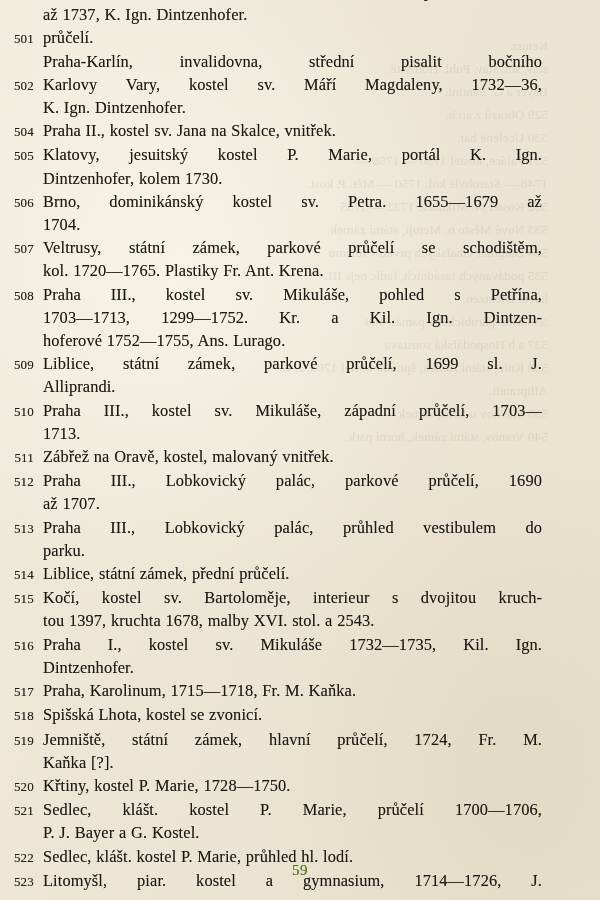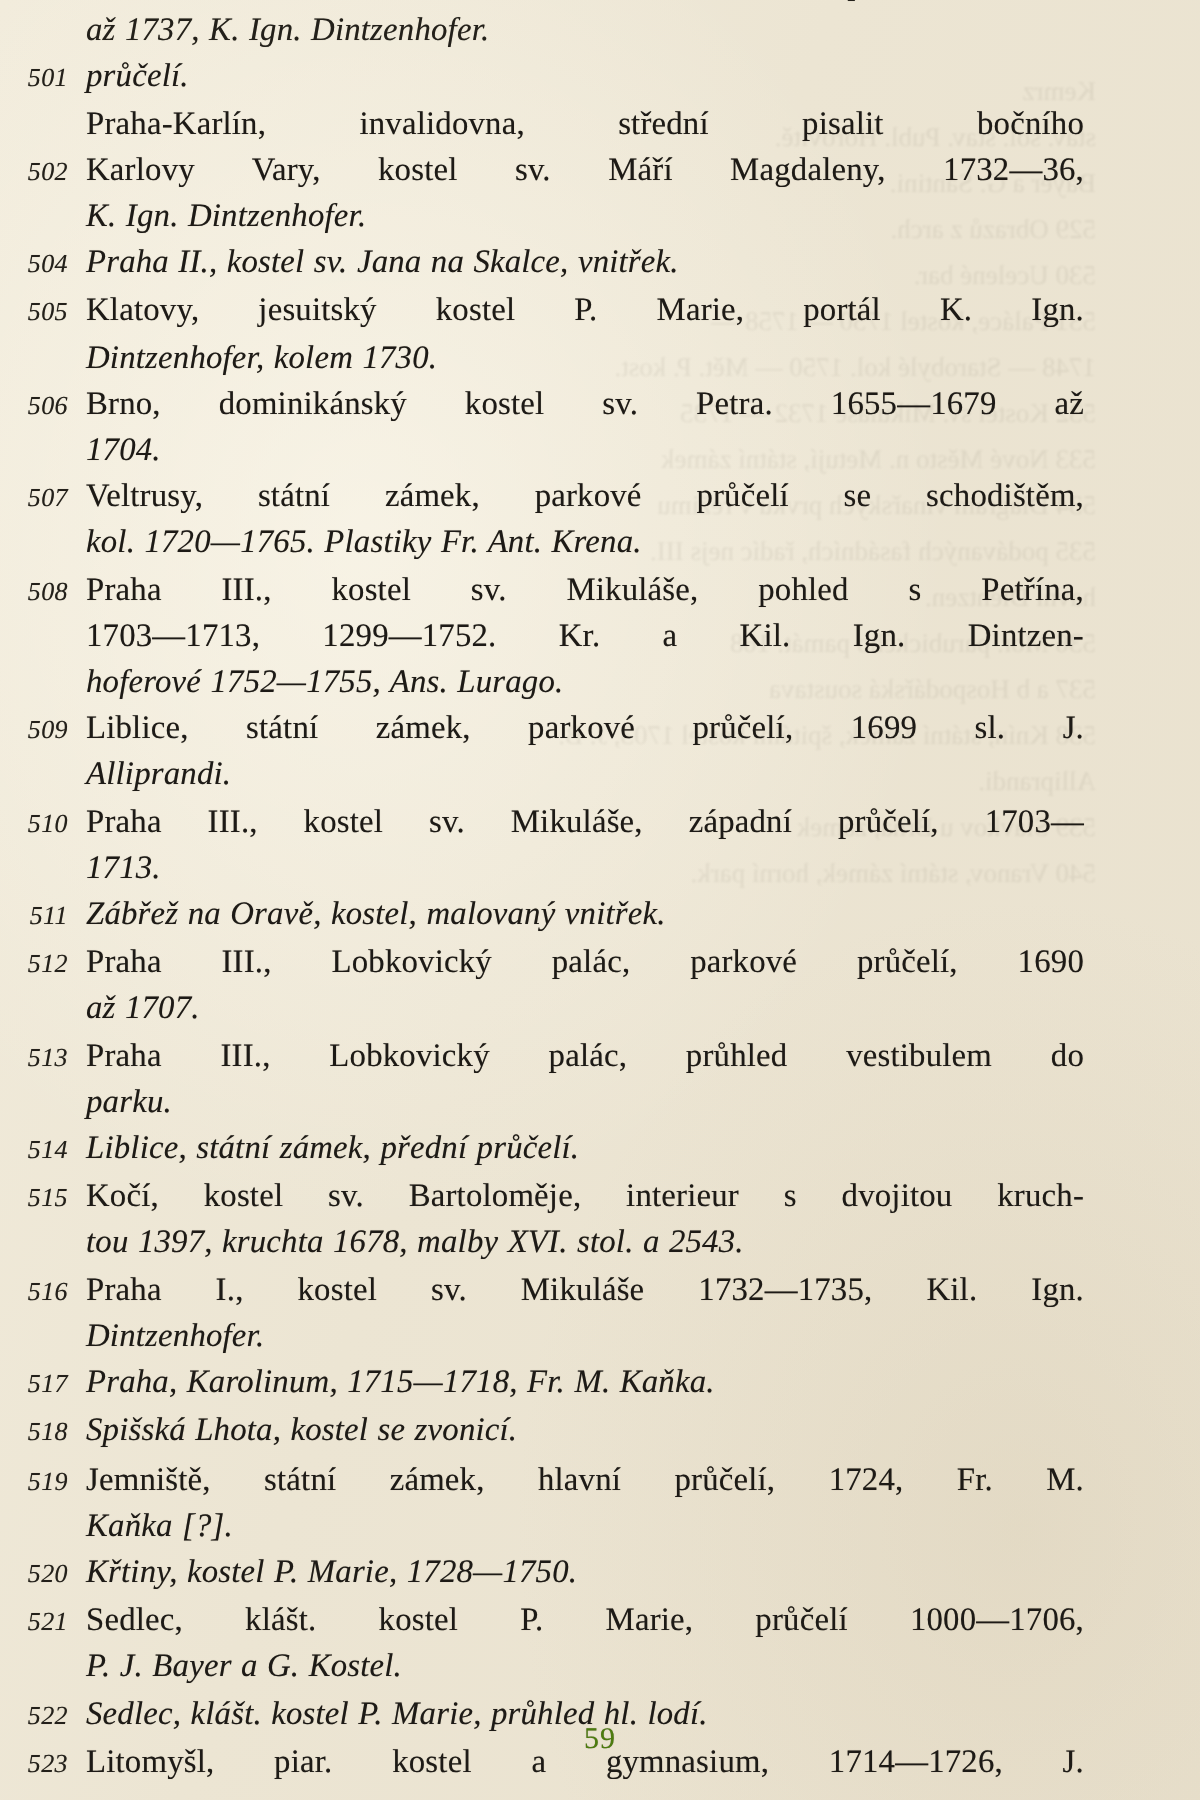--- a/index.html
+++ b/index.html
@@ -70,21 +70,20 @@
 
   .entry-num {
     flex: 0 0 auto;
     width: 34px;
     text-align: right;
     font-size: 13px;
     line-height: 23.2px;
     letter-spacing: 0.2px;
     padding-top: 1px;
     color: #23201a;
-    font-style: italic;
   }
 
   .entry-text {
     flex: 1 1 auto;
     padding-left: 9px;
     padding-right: 58px;
     font-size: 16.4px;
     line-height: 23.2px;
     text-align: justify;
     text-justify: inter-word;
@@ -96,21 +95,20 @@
   
   .entry-text > .ln {
     display: block;
   }
   .entry-text > .ln.just {
     text-align: justify;
     text-align-last: justify;
   }
   .entry-text > .ln.last {
     text-align: left;
-    font-style: italic;
   }
 
   .entry.clipped .entry-text,
   .entry.clipped .entry-num {
     color: #23201a;
   }
 
   .folio {
     position: absolute;
     left: 0;
@@ -283,21 +281,21 @@
       </li>
       <li class="entry">
         <span class="entry-num">520</span>
         <span class="entry-text">
           <span class="ln last">Křtiny, kostel P. Marie, 1728—1750.</span>
         </span>
       </li>
       <li class="entry">
         <span class="entry-num">521</span>
         <span class="entry-text">
-          <span class="ln just"> Sedlec, klášt. kostel P. Marie, průčelí 1000—1706,</span>
+          <span class="ln just"> Sedlec, klášt. kostel P. Marie, průčelí 1700—1706,</span>
           <span class="ln last">P. J. Bayer a G. Kostel.</span>
         </span>
       </li>
       <li class="entry">
         <span class="entry-num">522</span>
         <span class="entry-text">
           <span class="ln last">Sedlec, klášt. kostel P. Marie, průhled hl. lodí.</span>
         </span>
       </li>
       <li class="entry">

